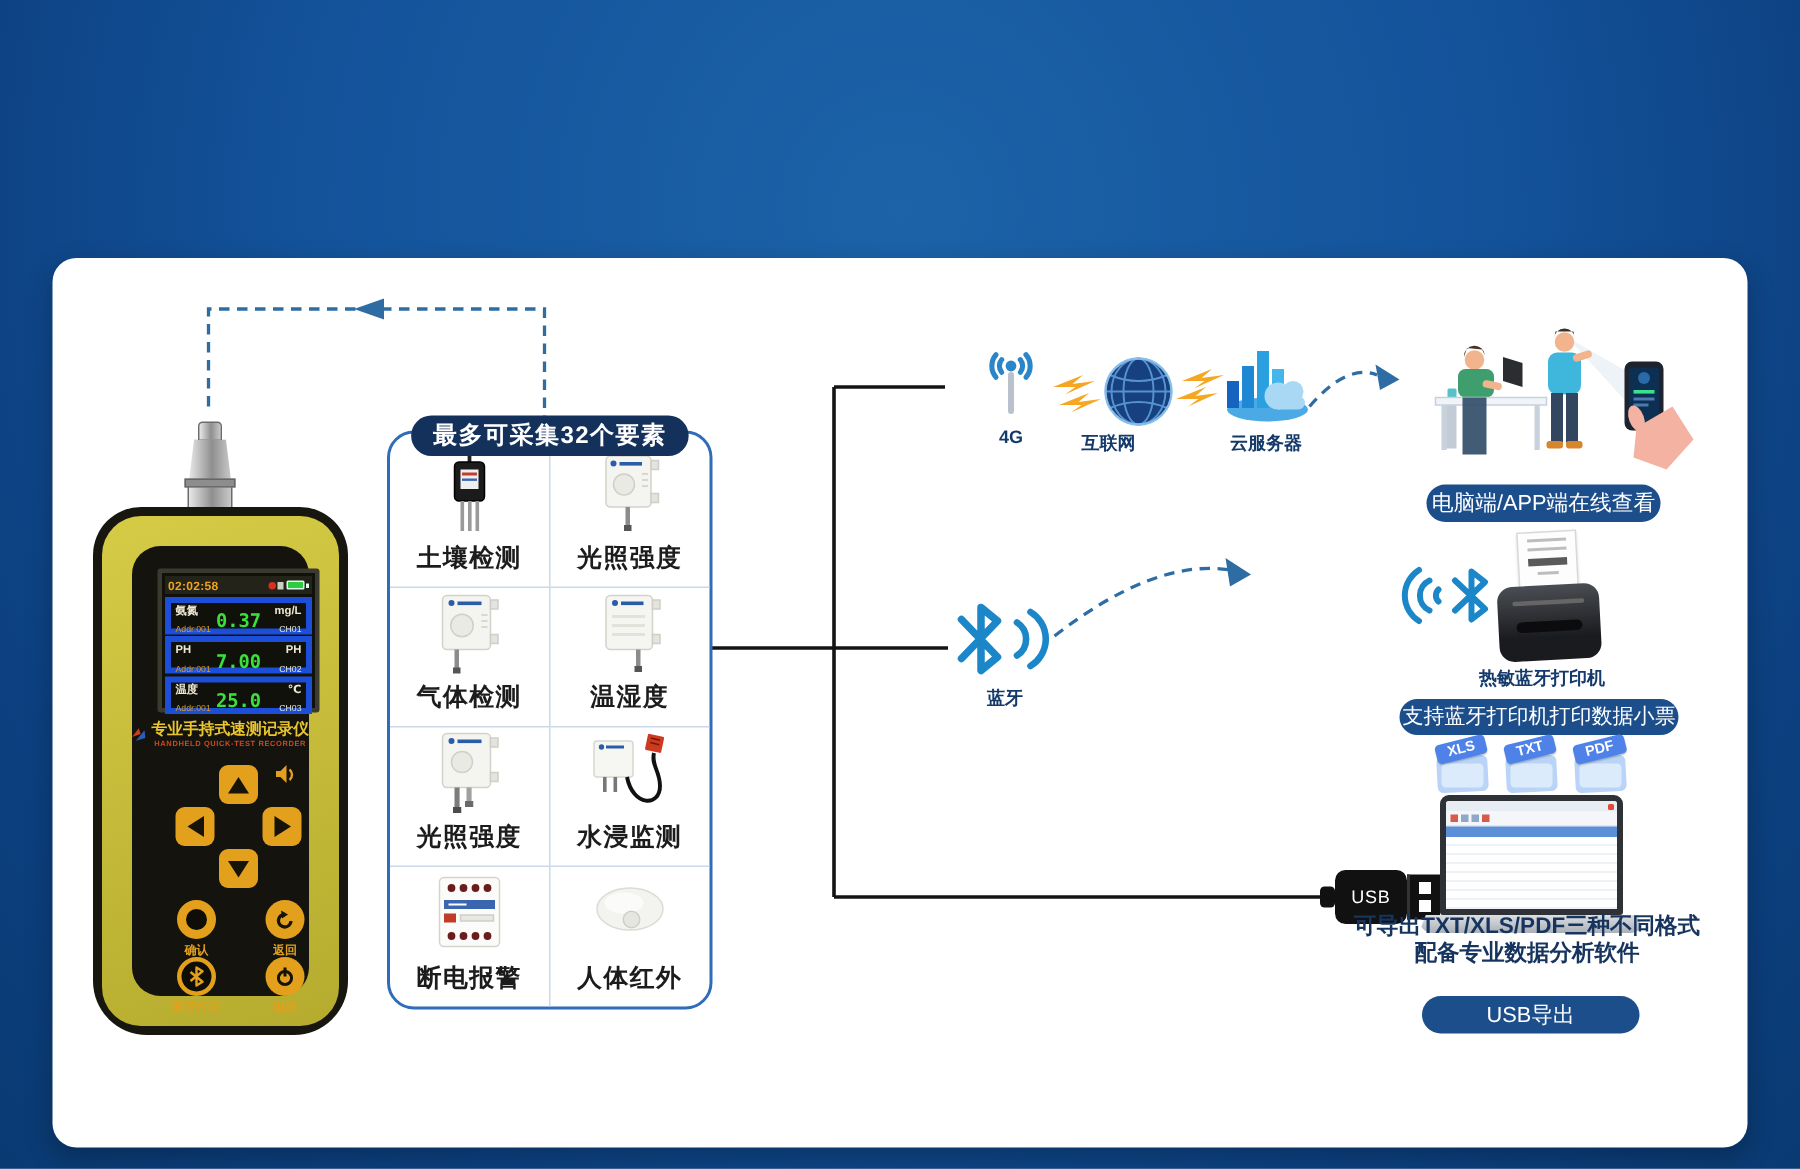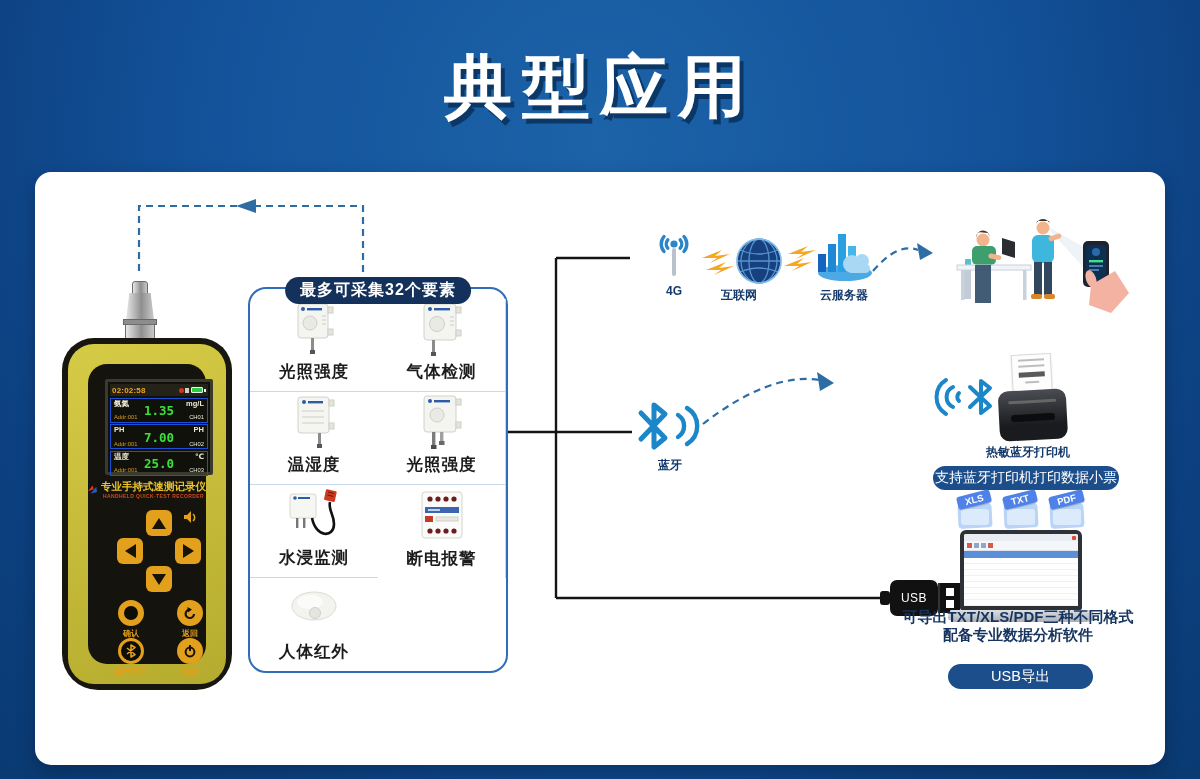--- a/index.html
+++ b/index.html
@@ -26,21 +26,21 @@
   .dev-panel{position:relative;width:100%;height:100%;background:#14130e;border-radius:19px;}
   .dev-screen{position:absolute;left:17px;top:15px;width:108px;height:96px;background:#11110b;
     border:3px solid #3a3a2e;border-radius:2px;padding:2px;}
   .scr-status{height:12px;background:#23231a;display:flex;align-items:center;justify-content:space-between;padding:0 2px;}
   .scr-time{color:#f0a41e;font-size:8px;font-weight:700;letter-spacing:.2px;}
   .scr-ic{display:flex;align-items:center;gap:1.5px;}
   .ic-reddot{width:5px;height:5px;border-radius:50%;background:#d8301e;}
   .ic-sq{width:4px;height:5px;background:#cfcfc2;}
   .ic-batt{width:12px;height:6px;background:#2ecc40;border:1px solid #dfe;border-radius:1px;}
   .ic-nub{width:2px;height:3px;background:#dfe;}
-  .scr-box{margin-top:1.5px;height:25px;border:1px solid #1d4ed8;padding:0 3px;display:flex;flex-direction:column;justify-content:space-between;}
+  .scr-box{margin-top:1.5px;height:25px;border:4px solid #1d4ed8;padding:0 3px;display:flex;flex-direction:column;justify-content:space-between;}
   .r-top,.r-bot{display:flex;justify-content:space-between;line-height:1;}
   .r-top{font-size:7.5px;color:#efe9d2;font-weight:700;margin-top:1px;}
   .r-val{text-align:center;font-size:12.5px;line-height:8px;font-weight:700;color:#3be03b;font-family:"DejaVu Sans Mono",monospace;}
   .r-bot{font-size:5.8px;margin-bottom:1px;}
   .r-addr{color:#d89c1e;}.r-ch{color:#e9e9d6;}
   .dev-brand{position:absolute;left:0;top:117px;width:100%;display:flex;align-items:center;justify-content:center;gap:4px;}
   .brand-txt{text-align:center;}
   .brand-cn{color:#e9c52e;font-size:10.5px;font-weight:800;white-space:nowrap;line-height:1.1;}
   .brand-en{color:#cf4a1e;font-size:5px;font-weight:700;letter-spacing:.4px;white-space:nowrap;}
   .dev-speaker{position:absolute;right:9px;top:146px;}
@@ -54,21 +54,21 @@
   .dev-btn{position:absolute;width:52px;display:flex;flex-direction:column;align-items:center;gap:2px;}
   .btn-c{width:26px;height:26px;border-radius:50%;display:flex;align-items:center;justify-content:center;}
   .btn-confirm .btn-c{background:#0e0d08;border:6px solid #e2a01c;}
   .btn-back .btn-c{background:#e2a01c;}
   .btn-bt .btn-c{background:#0e0d08;border:3px solid #e2a01c;}
   .btn-power .btn-c{background:#e2a01c;}
   .dev-btn span{color:#e2a01c;font-size:8px;font-weight:700;white-space:nowrap;}
   .b-confirm{left:17px;top:236px;}.b-back{left:76px;top:236px;}.b-bt{left:17px;top:274px;}.b-power{left:76px;top:274px;}
 
   
-  .sensor-panel{position:absolute;left:248px;top:287px;width:260px;height:386px;z-index:4;
+  .sensor-panel{position:absolute;left:258px;top:287px;width:217px;height:386px;z-index:4;
     background:#fff;border:2px solid #2f6db8;border-radius:18px;}
   .sp-header{position:absolute;left:50%;top:-12px;transform:translateX(-50%);background:#14315c;color:#fff;
     font-size:16px;font-weight:800;padding:3px 15px;border-radius:14px;white-space:nowrap;letter-spacing:1px;}
   .sp-grid{display:grid;grid-template-columns:1fr 1fr;grid-template-rows:repeat(4,1fr);height:100%;padding-top:10px;}
   .sp-cell{display:flex;flex-direction:column;align-items:center;justify-content:flex-end;padding-bottom:8px;}
   .sp-cell.bd-r{border-right:1px solid #c9d9ea;}
   .sp-cell.bd-b{border-bottom:1px solid #c9d9ea;}
   .sp-label{margin-top:3px;font-size:16.5px;font-weight:600;color:#1c1c1c;letter-spacing:1px;}
 
   
@@ -121,21 +121,20 @@
   
   .people{left:945px;top:213px;width:185px;height:102px;}
 
   
   .svgwrap{position:absolute;z-index:4;}
 </style>
 </head>
 <body>
 
 <div class="stage">
-  <h1 class="page-title">典型应用</h1>
   <div class="card"></div>
 
   <svg class="overlay" width="1200" height="779">
     <g stroke="#141414" stroke-width="2.4" fill="none">
       <path d="M467 432 H556"></path>
       <path d="M556 258 V598"></path>
       <path d="M556 258 H630"></path>
       <path d="M556 432 H632"></path>
       <path d="M556 598 H884"></path>
     </g>
@@ -167,21 +166,21 @@
                 <i class="ic-sq"></i>
                 <i class="ic-batt"></i>
                 <i class="ic-nub"></i>
               </span>
             </div>
             <div class="scr-box">
               <div class="r-top">
                   <span>氨氮</span>
                   <span>mg/L</span>
                 </div>
-              <div class="r-val">1.35</div>
+              <div class="r-val">0.37</div>
               <div class="r-bot">
                   <span class="r-addr">Addr:001</span>
                   <span class="r-ch">CH01</span>
                 </div>
             </div>
             <div class="scr-box">
               <div class="r-top">
                   <span>PH</span>
                   <span>PH</span>
                 </div>
@@ -263,20 +262,33 @@
             <span>电源</span>
           </div>
         </div>
       </div>
     </div>
   </div>
 
   <div class="sensor-panel">
     <div class="sp-header">最多可采集32个要素</div>
     <div class="sp-grid">
+      <div class="sp-cell bd-r bd-b">
+        <svg width="64" height="58" viewBox="0 0 64 58">
+          <line x1="32" y1="1" x2="32" y2="8" stroke="#222" stroke-width="2.5"></line>
+          <rect x="22" y="8" width="20" height="26" rx="3" fill="#1b1b1b" stroke="#000"></rect>
+          <rect x="26" y="13" width="12" height="13" fill="#efefef"></rect>
+          <rect x="27" y="15" width="10" height="2" fill="#c04030"></rect>
+            <rect x="27" y="19" width="10" height="1.6" fill="#3a66b0"></rect>
+          <rect x="26" y="34" width="2.4" height="20" fill="#9a9a9a"></rect>
+            <rect x="31" y="34" width="2.4" height="20" fill="#9a9a9a"></rect>
+            <rect x="36" y="34" width="2.4" height="20" fill="#9a9a9a"></rect>
+        </svg>
+        <div class="sp-label">土壤检测</div>
+      </div>
       <div class="sp-cell bd-b">
         <svg width="64" height="58" viewBox="0 0 64 58">
           <rect x="16" y="4" width="30" height="34" rx="3" fill="#f4f4f1" stroke="#d2d2ca"></rect>
           <rect x="46" y="7" width="5" height="6" fill="#e4e4de" stroke="#cfcfc7"></rect>
             <rect x="46" y="29" width="5" height="6" fill="#e4e4de" stroke="#cfcfc7"></rect>
           <circle cx="21" cy="9" r="2" fill="#2a5ca8"></circle>
             <rect x="25" y="8" width="15" height="2.4" fill="#2a5ca8"></rect>
           <circle cx="28" cy="23" r="7" fill="#eaeae5" stroke="#d0d0c8"></circle>
           <line x1="40" y1="16" x2="44" y2="16" stroke="#d8d8d0" stroke-width="1.4"></line>
             <line x1="40" y1="20" x2="44" y2="20" stroke="#d8d8d0" stroke-width="1.4"></line>
@@ -455,20 +467,21 @@
       <rect x="138" y="28" width="26" height="46" rx="5" fill="#1d2430"></rect>
       <rect x="141" y="32" width="20" height="38" rx="2" fill="#0d2f52"></rect>
       <circle cx="151" cy="39" r="4" fill="#2a6aa8"></circle>
       <rect x="144" y="47" width="14" height="2.4" fill="#3de08c"></rect>
       <rect x="144" y="52" width="14" height="2" fill="#4a7ab0"></rect>
         <rect x="144" y="56" width="10" height="2" fill="#4a7ab0"></rect>
       <polygon points="146,72 170,58 184,80 166,100 144,92" fill="#f4b2a2"></polygon>
       <ellipse cx="146" cy="66" rx="5" ry="9" fill="#f4b2a2" transform="rotate(-20 146 66)"></ellipse>
     </svg>
   </div>
+  <div class="pill" style="left:951px;top:323px;width:156px;">电脑端/APP端在线查看</div>
 
   <div class="svgwrap" style="left:634px;top:396px;">
     <svg width="74" height="60" viewBox="0 0 74 60">
       <g stroke="#1b87c9" fill="none" stroke-width="5" stroke-linejoin="round" stroke-linecap="round">
         <path d="M7 17 L31 42 L20 51 L20 9 L31 18 L7 43"></path>
       </g>
       <g stroke="#1b87c9" fill="none" stroke-width="4.4" stroke-linecap="round">
         <path d="M44 19 A13 13 0 0 1 44 41"></path>
         <path d="M53 12 A21 21 0 0 1 53 48"></path>
       </g>

